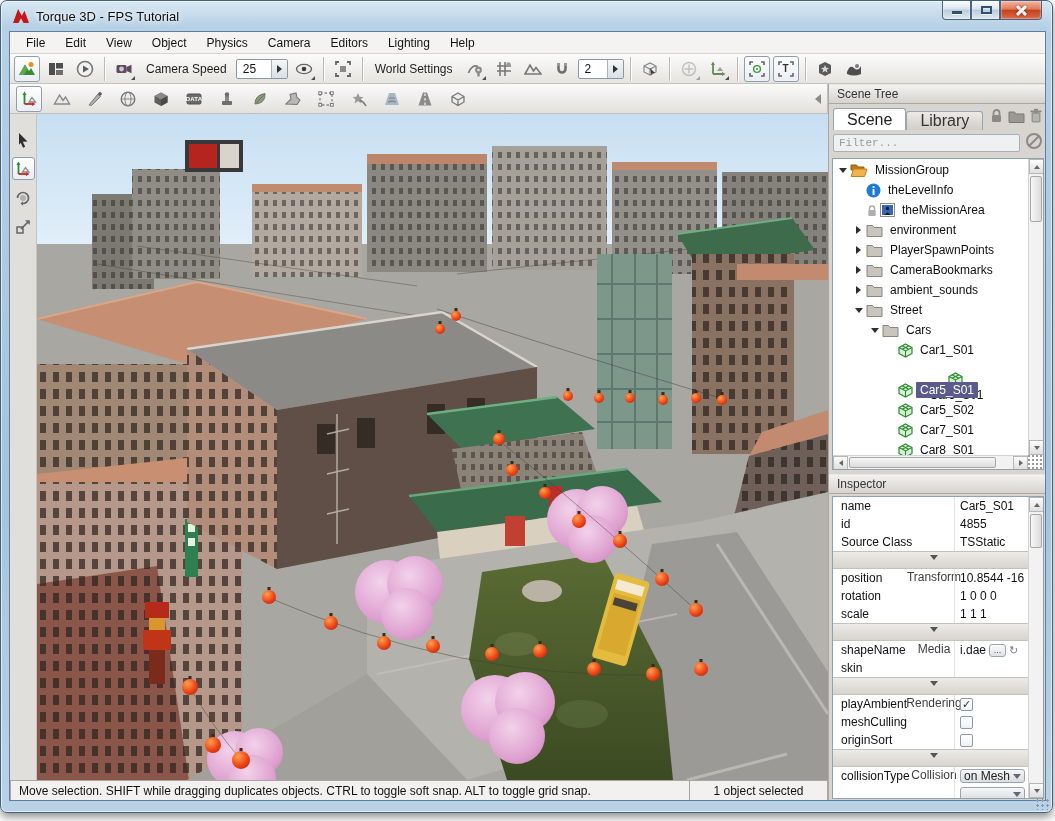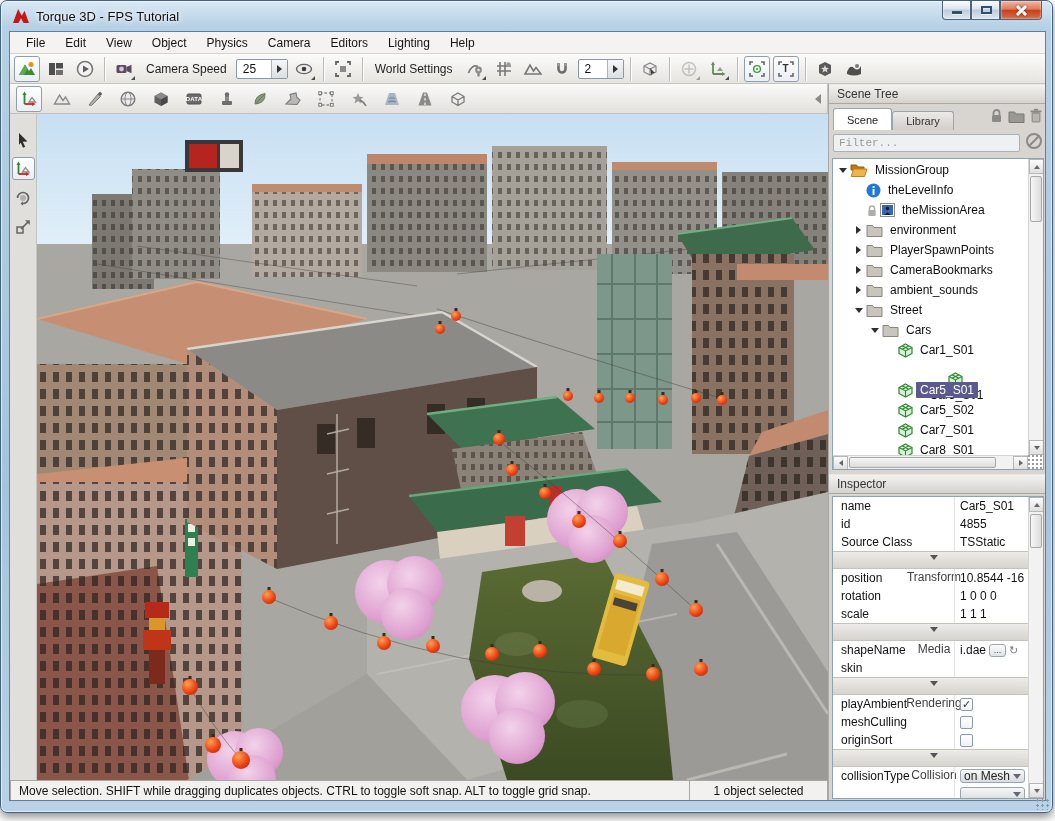--- a/index.html
+++ b/index.html
@@ -65,21 +65,21 @@
   .status-msg{flex:1;padding:0 8px;white-space:nowrap;overflow:hidden;}
   .status-sel{width:138px;height:100%;border-left:1px solid #a9a7a3;display:flex;align-items:center;justify-content:center;}
   
   .rightpanel{position:absolute;left:818px;top:52px;width:219px;height:718px;background:#d8d5d1;border-left:1px solid #aaa8a4;}
   .panel-header{position:absolute;left:0;right:0;height:20px;background:linear-gradient(#f3f2f0,#d6d3ce);
     border-bottom:1px solid #aaa8a4;border-top:1px solid #e8e6e2;display:flex;align-items:center;padding-left:8px;
     font-size:12px;color:#333;}
   .hdr-tree{top:0;}
   .hdr-insp{top:390px;}
   .tabs-row{position:absolute;left:4px;right:4px;top:24px;height:22px;display:flex;align-items:flex-end;}
-  .tab{padding:0 13px;font-size:11px;color:#222;display:flex;align-items:center;border:1px solid #98a4ae;
+  .tab{padding:0 13px;font-size:16px;color:#222;display:flex;align-items:center;border:1px solid #98a4ae;
     border-bottom:none;border-radius:3px 3px 0 0;}
   .tab.active{background:#fff;height:22px;position:relative;z-index:2;}
   .tab.inactive{background:linear-gradient(#eceae7,#d1cec9);height:19px;color:#333;}
   .tab-icons{margin-left:auto;display:flex;gap:4px;align-items:center;padding-bottom:2px;}
   .tab-icons .ticon{display:flex;}
   .filter-row{position:absolute;left:4px;right:4px;top:49px;height:20px;display:flex;gap:5px;align-items:center;}
   .filter-input{flex:1;height:18px;border:1px solid #a6b0b8;background:#eef0f1;border-radius:2px;font-size:11px;
     padding:0 5px;color:#666;font-family:Liberation Mono, monospace;outline:none;}
   .filter-input::placeholder{color:#9a9a98;}
   

